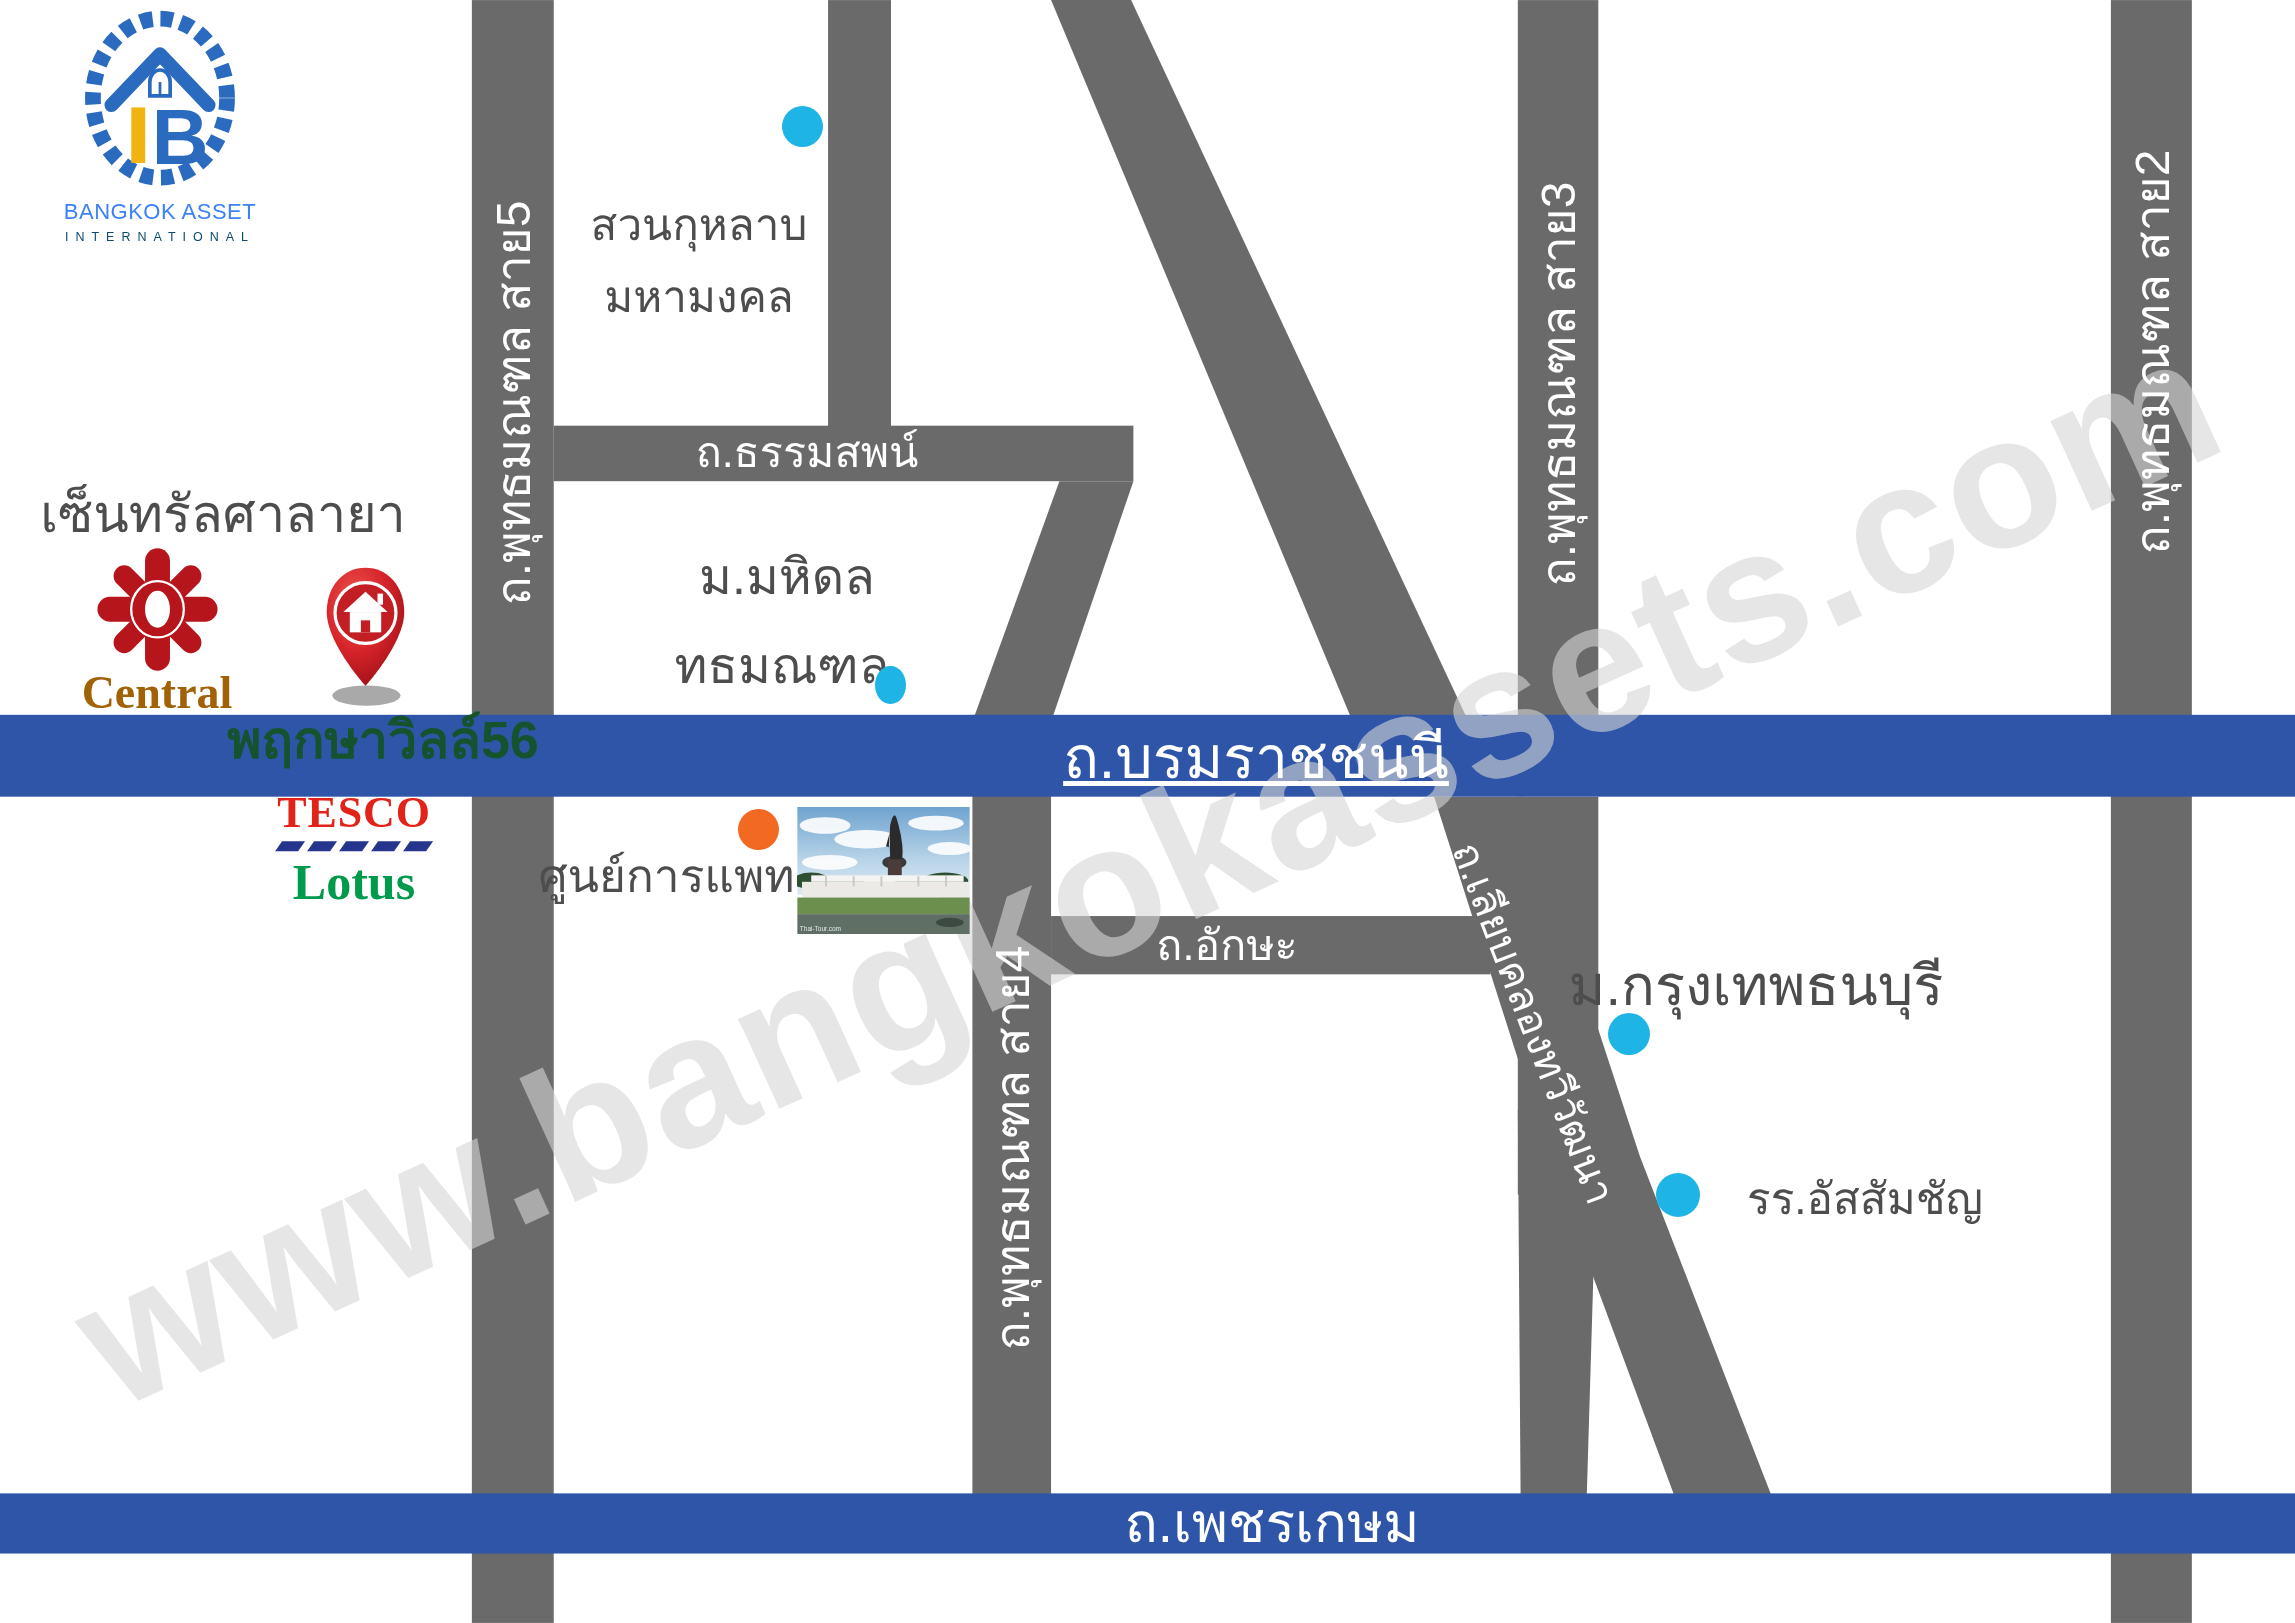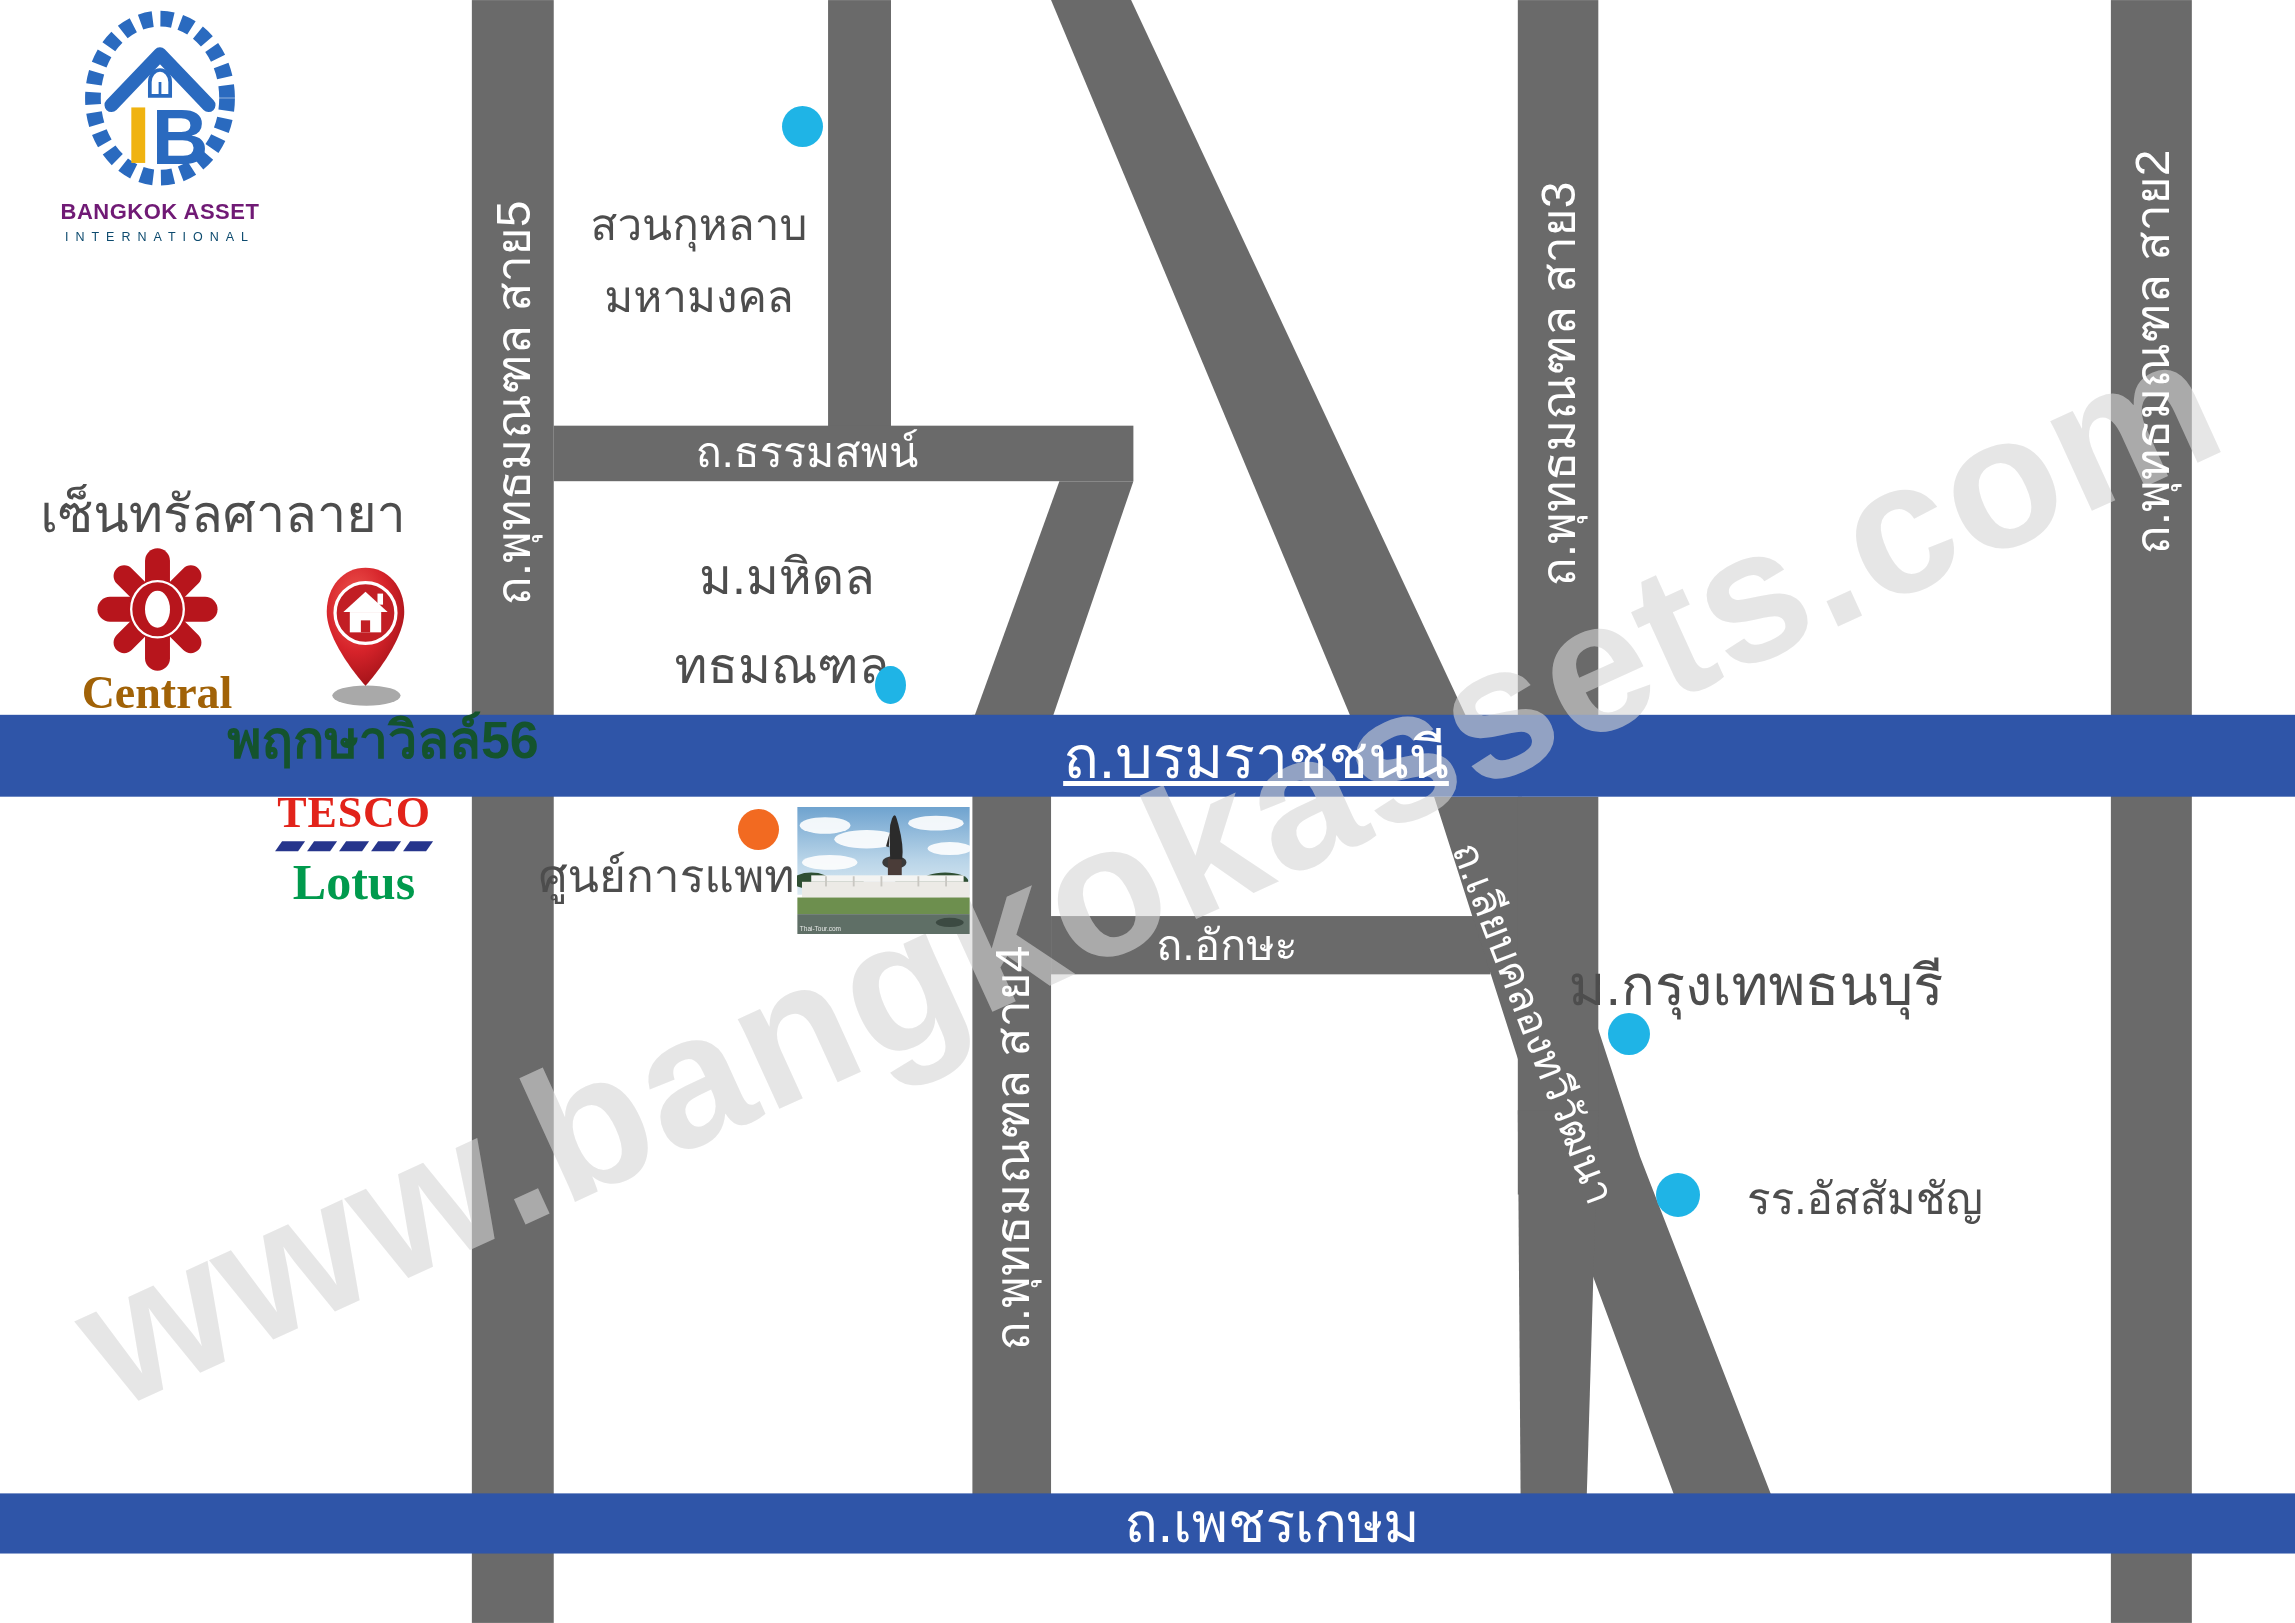--- a/index.html
+++ b/index.html
@@ -37,21 +37,21 @@
   #tesco{position:absolute;z-index:4;left:354px;top:849px;transform:translate(-50%,-50%);text-align:center;}
   #tesco .t1{font-size:44px;font-weight:bold;color:#e2231a;letter-spacing:0.9px;
              font-family:"Liberation Serif","DejaVu Serif",serif;}
   #tesco .dashrow{margin:2.8px 0 0.9px 0;height:11px;}
   #tesco .dash{display:inline-block;width:23px;height:10.2px;background:#26358c;
                transform:skewX(-35deg);margin:0 4.6px;}
   #tesco .t2{font-size:50px;font-weight:bold;color:#009a4d;
              font-family:"Liberation Serif","DejaVu Serif",serif;}
   
   #bai-logo{position:absolute;z-index:4;left:35px;top:8.3px;width:250px;text-align:center;}
-  #bai-title{font-size:22px;font-weight:bold;color:#701a75;letter-spacing:0.5px;margin-top:3.7px;}
+  #bai-title{font-size:22px;font-weight:normal;color:#3b82f6;letter-spacing:0.5px;margin-top:3.7px;}
   #bai-sub{font-size:12.5px;color:#0c4a6e;letter-spacing:7px;margin-top:4.6px;}
   
   #photo{position:absolute;z-index:4;left:797px;top:807px;width:173px;height:127px;}
   #photo .cap{position:absolute;left:2.8px;bottom:1.9px;font-size:6.5px;color:rgba(255,255,255,0.85);z-index:2;}
   
   #pin{position:absolute;z-index:5;left:319px;top:565px;}
 </style>
 </head>
 <body>
 

